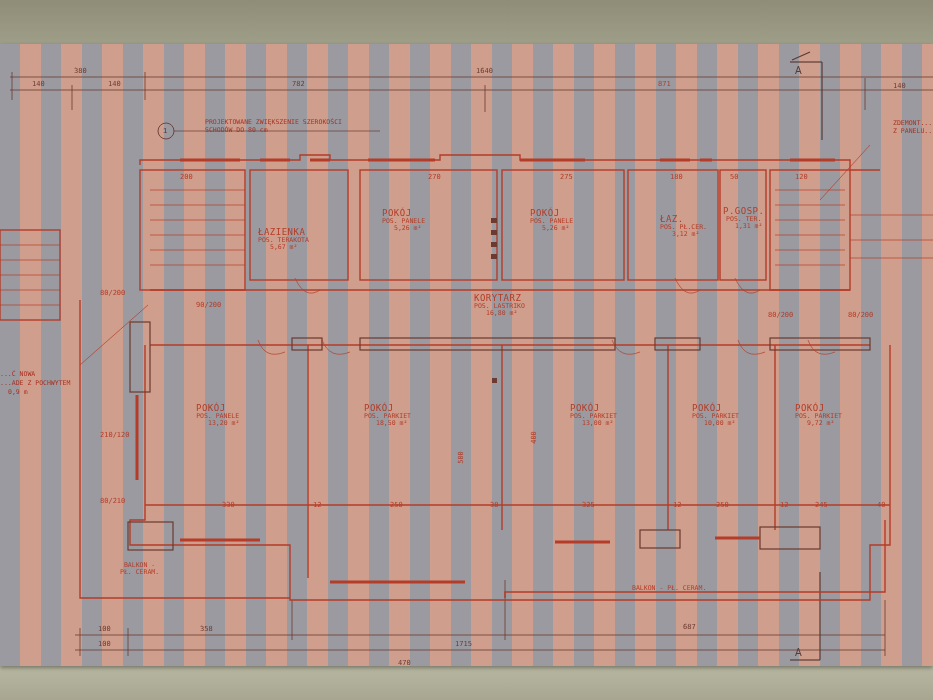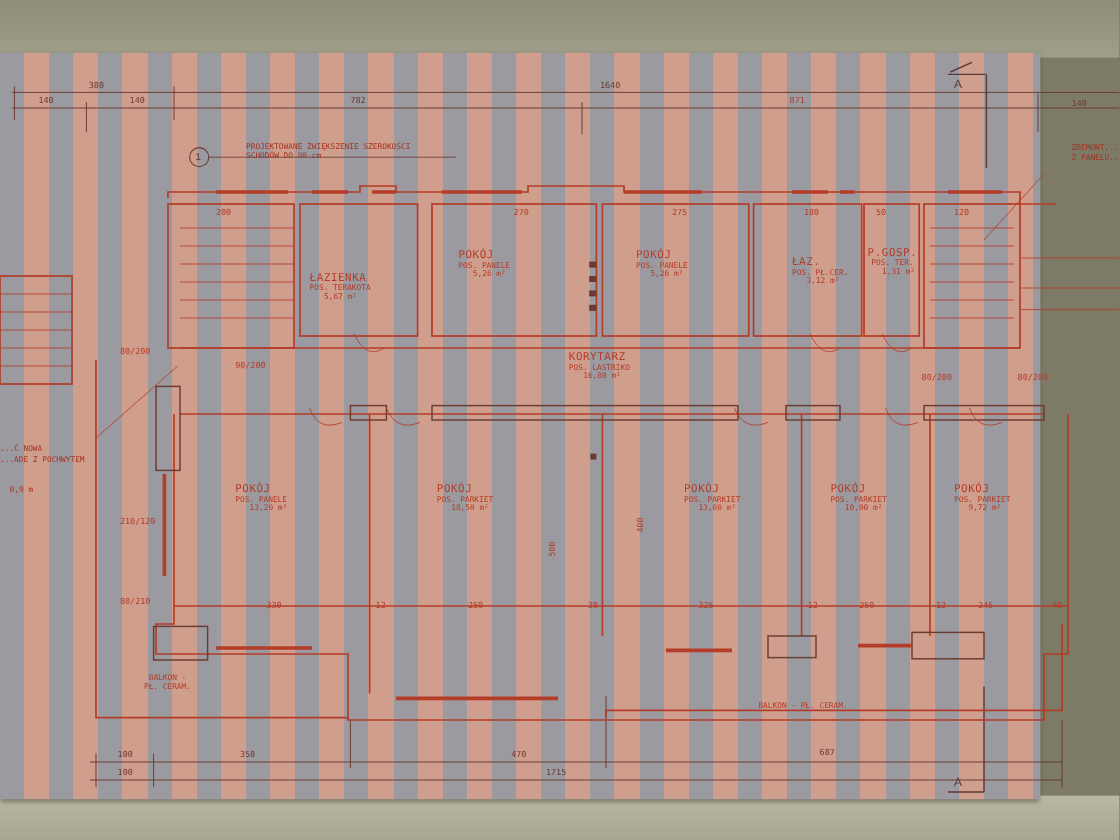--- a/index.html
+++ b/index.html
@@ -1,19 +1,19 @@
 <!DOCTYPE html>
 <html><head>
 <meta charset="utf-8">
 <style>
   html,body{margin:0;padding:0;}
   body{width:933px;height:700px;overflow:hidden;background:#7d7a65;font-family:"Liberation Sans",sans-serif;position:relative;}
   .bg-top{position:absolute;left:0;top:0;width:933px;height:48px;background:linear-gradient(#8f8d78,#a09f8a);}
   .bg-bottom{position:absolute;left:0;top:663px;width:933px;height:37px;background:linear-gradient(#b9b9a3,#a8a690);}
-  .sheet{position:absolute;left:0;top:44px;width:867px;height:622px;
+  .sheet{position:absolute;left:0;top:44px;width:933px;height:622px;
     background:repeating-linear-gradient(90deg,#9a9aa0 0px,#9a9aa0 20px,#cf9e8c 20px,#cf9e8c 41px);
     box-shadow:0 2px 4px rgba(0,0,0,.35);}
   svg{position:absolute;left:0;top:0;}
   .lbl{position:absolute;color:#b43c28;font-family:"DejaVu Sans Mono",monospace;white-space:nowrap;line-height:1;}
   .room-name{font-size:9px;letter-spacing:.5px;}
   .room-floor{font-size:6.5px;text-align:center;}
   .room-area{font-size:6.5px;padding-left:12px;}
   .dim{font-size:7px;color:#6b3a30;}
   .dimr{font-size:7px;color:#b43c28;}
   .note{font-size:6.5px;color:#a83222;}
@@ -149,21 +149,21 @@
       <rect x="491" y="242" width="6" height="5"></rect>
         <rect x="491" y="254" width="6" height="5"></rect>
       <rect x="492" y="378" width="5" height="5"></rect>
     </g>
 
     <circle cx="166" cy="131" r="8" fill="none" stroke="#6b3a30" stroke-width="0.9"></circle>
     <line x1="174" y1="131" x2="380" y2="131" stroke="#6b3a30" stroke-width="0.7"></line>
   </svg>
 
   <span class="lbl dim" style="left:74px;top:24px;">380</span>
-  <span class="lbl dim" style="left:500px;top:24px;">1640</span>
+  <span class="lbl dim" style="left:476px;top:24px;">1640</span>
   <span class="lbl dim" style="left:32px;top:37px;">140</span>
   <span class="lbl dim" style="left:108px;top:37px;">140</span>
   <span class="lbl dim" style="left:292px;top:37px;">782</span>
   <span class="lbl dimr" style="left:658px;top:37px;">871</span>
   <span class="lbl dim" style="left:893px;top:39px;">140</span>
 
   <span class="lbl dimr" style="left:180px;top:130px;">200</span>
   <span class="lbl dimr" style="left:428px;top:130px;">270</span>
   <span class="lbl dimr" style="left:560px;top:130px;">275</span>
   <span class="lbl dimr" style="left:670px;top:130px;">180</span>
@@ -186,35 +186,35 @@
 
   <span class="lbl dimr" style="left:100px;top:246px;">80/200</span>
   <span class="lbl dimr" style="left:196px;top:258px;">90/200</span>
   <span class="lbl dimr" style="left:100px;top:388px;">210/120</span>
   <span class="lbl dimr" style="left:100px;top:454px;text-align:center;">80/210</span>
   <span class="lbl dimr" style="left:768px;top:268px;">80/200</span>
   <span class="lbl dimr" style="left:848px;top:268px;">80/200</span>
 
   <span class="lbl dim" style="left:98px;top:582px;">100</span>
   <span class="lbl dim" style="left:200px;top:582px;">358</span>
-  <span class="lbl dim" style="left:398px;top:582px;margin-left:28px;">470</span>
+  <span class="lbl dim" style="left:398px;top:616px;">470</span>
   <span class="lbl dim" style="left:683px;top:580px;">687</span>
   <span class="lbl dim" style="left:98px;top:597px;">100</span>
   <span class="lbl dim" style="left:455px;top:597px;">1715</span>
 
   <span class="lbl sec" style="left:795px;top:22px;">A</span>
   <span class="lbl sec" style="left:795px;top:604px;">A</span>
 
   <span class="lbl note" style="left:163px;top:83px;font-family:'Liberation Sans',sans-serif;font-size:8px;color:#5a3a36;">1</span>
   <span class="lbl note" style="left:205px;top:75px;">PROJEKTOWANE ZWIĘKSZENIE SZEROKOŚCI</span>
   <span class="lbl note" style="left:205px;top:83px;">SCHODÓW DO 80 cm</span>
 
   <span class="lbl note" style="left:0px;top:327px;">...Ć NOWA</span>
   <span class="lbl note" style="left:0px;top:336px;">...ADE Z POCHWYTEM</span>
-  <span class="lbl note" style="left:8px;top:361px;">0,9 m</span>
+  <span class="lbl note" style="left:8px;top:345px;">0,9 m</span>
 
   <span class="lbl note" style="left:893px;top:76px;">ZDEMONT...</span>
   <span class="lbl note" style="left:893px;top:84px;">Z PANELU...</span>
 
   <div class="lbl" style="left:258px;top:184px;">
     <div class="room-name">ŁAZIENKA</div>
     <div class="room-floor">POS. TERAKOTA</div>
     <div class="room-area">5,67 m²</div>
   </div>
   <div class="lbl" style="left:382px;top:165px;">

